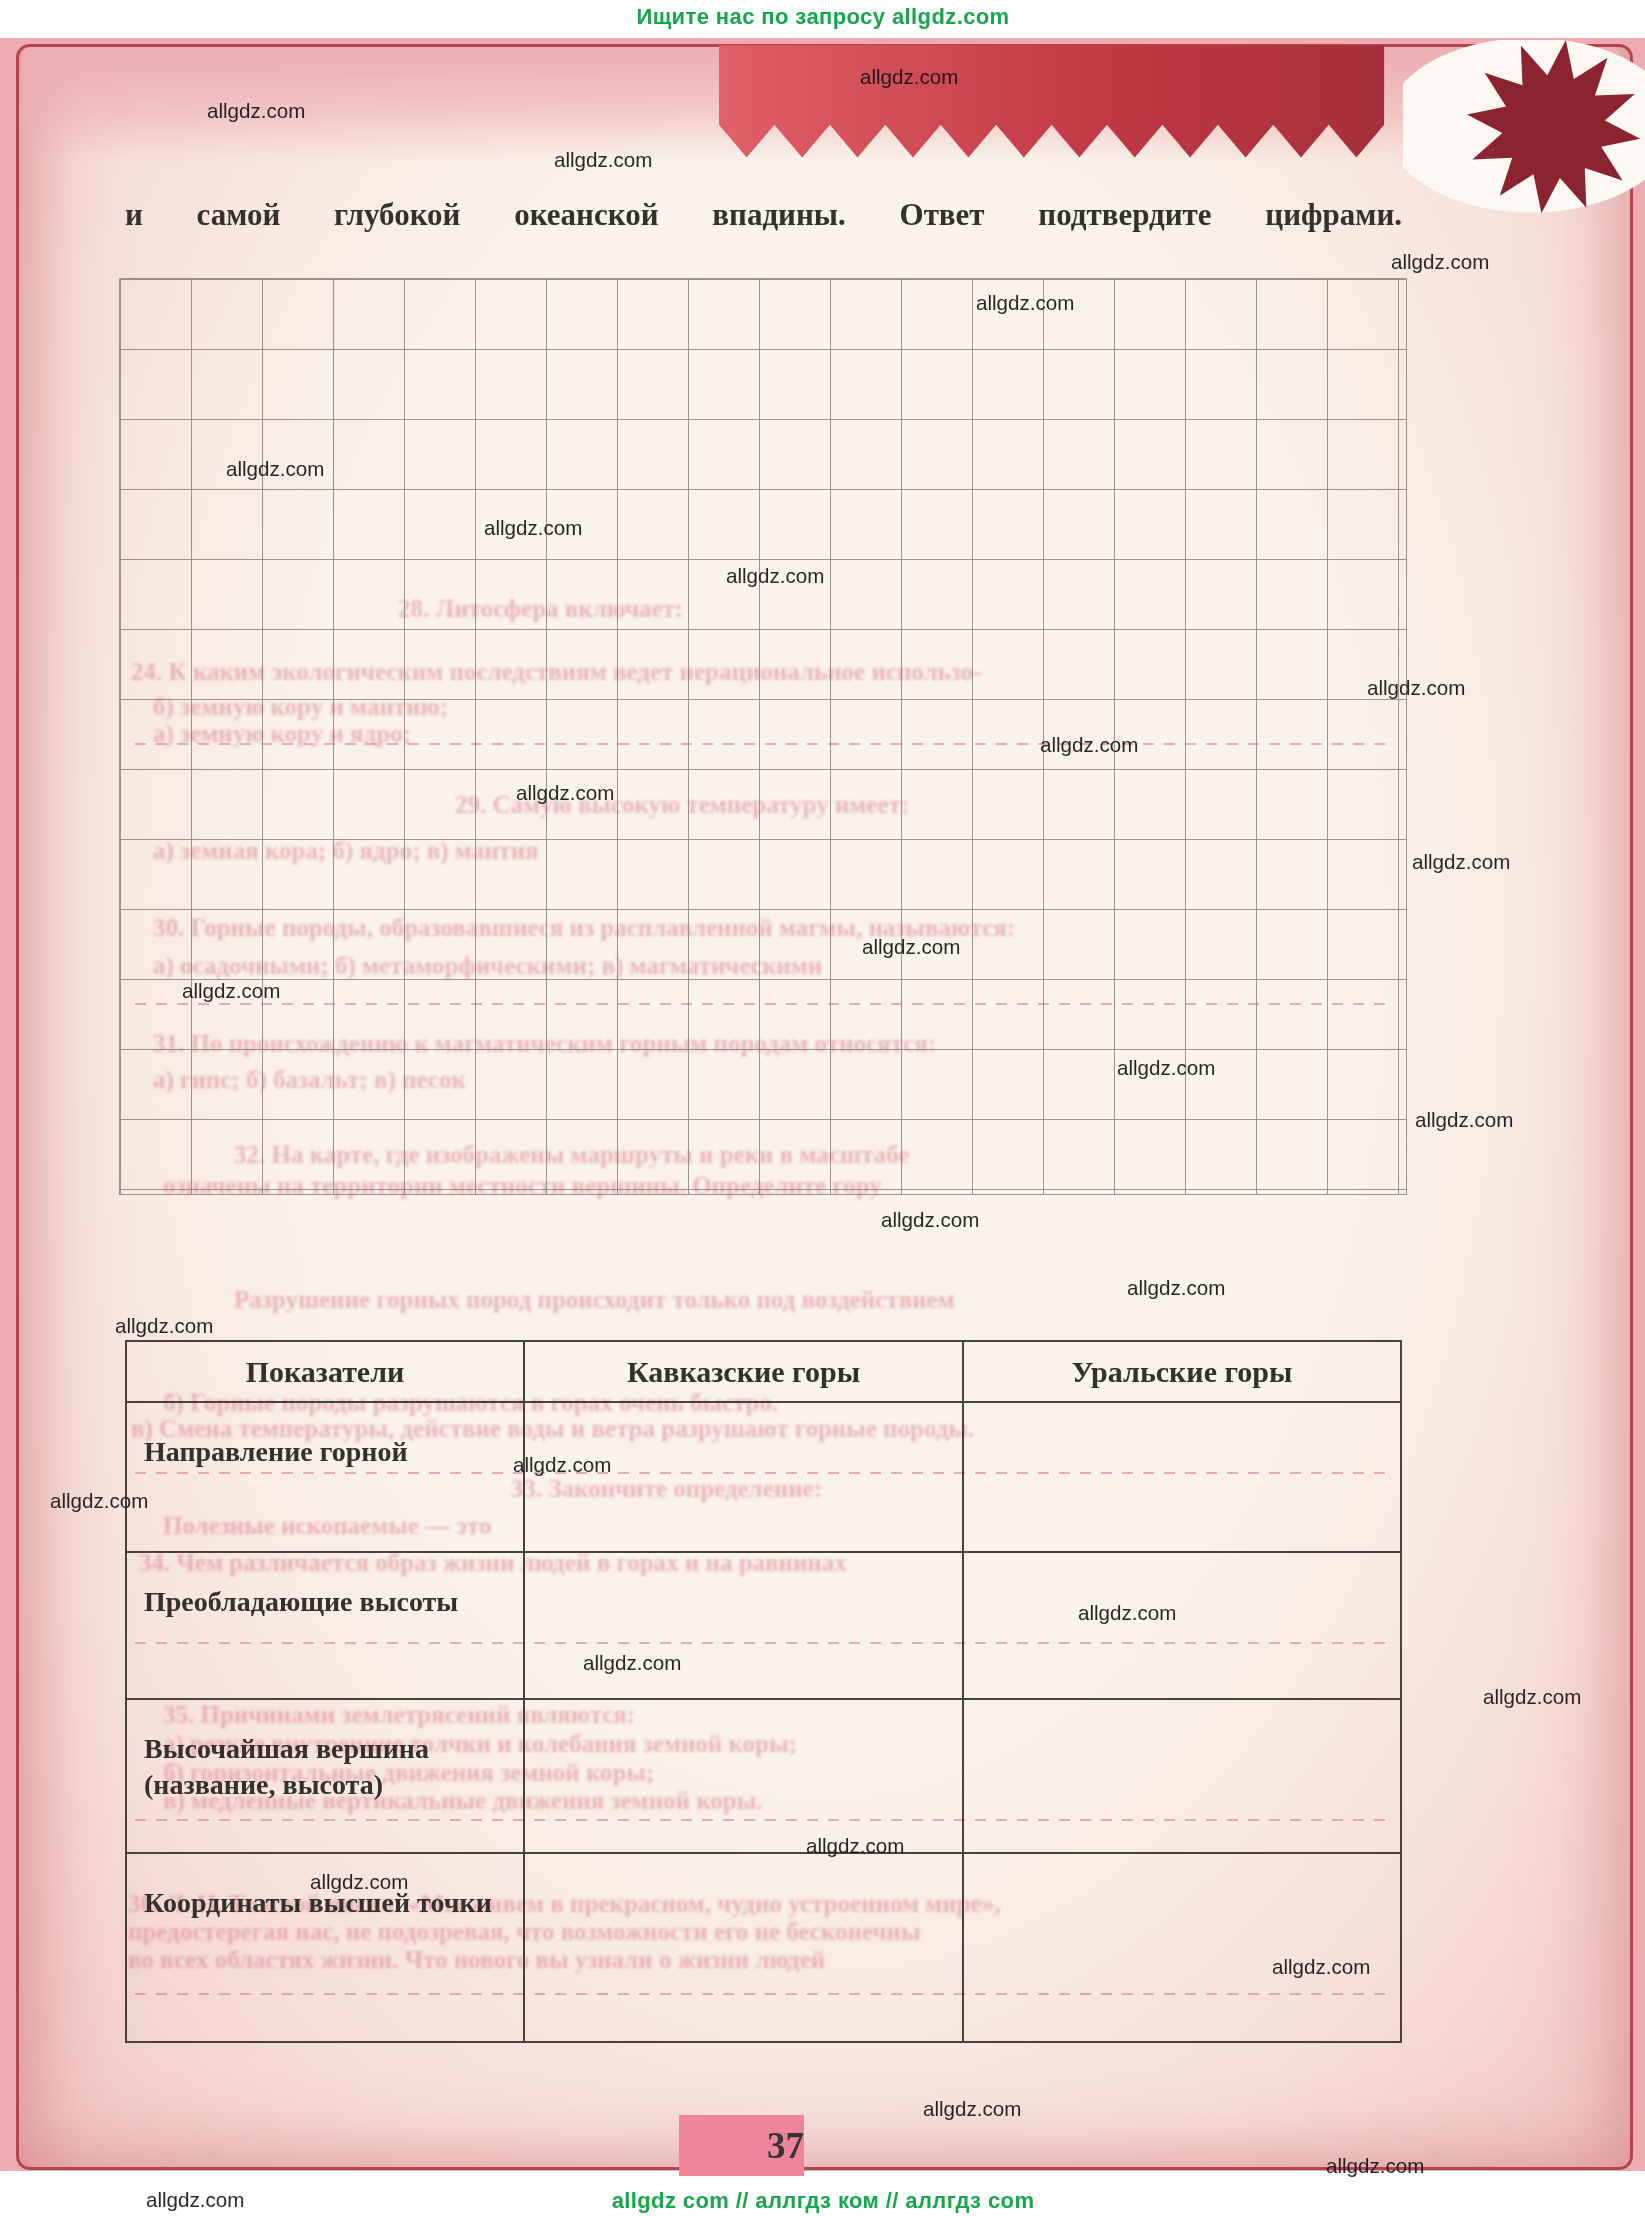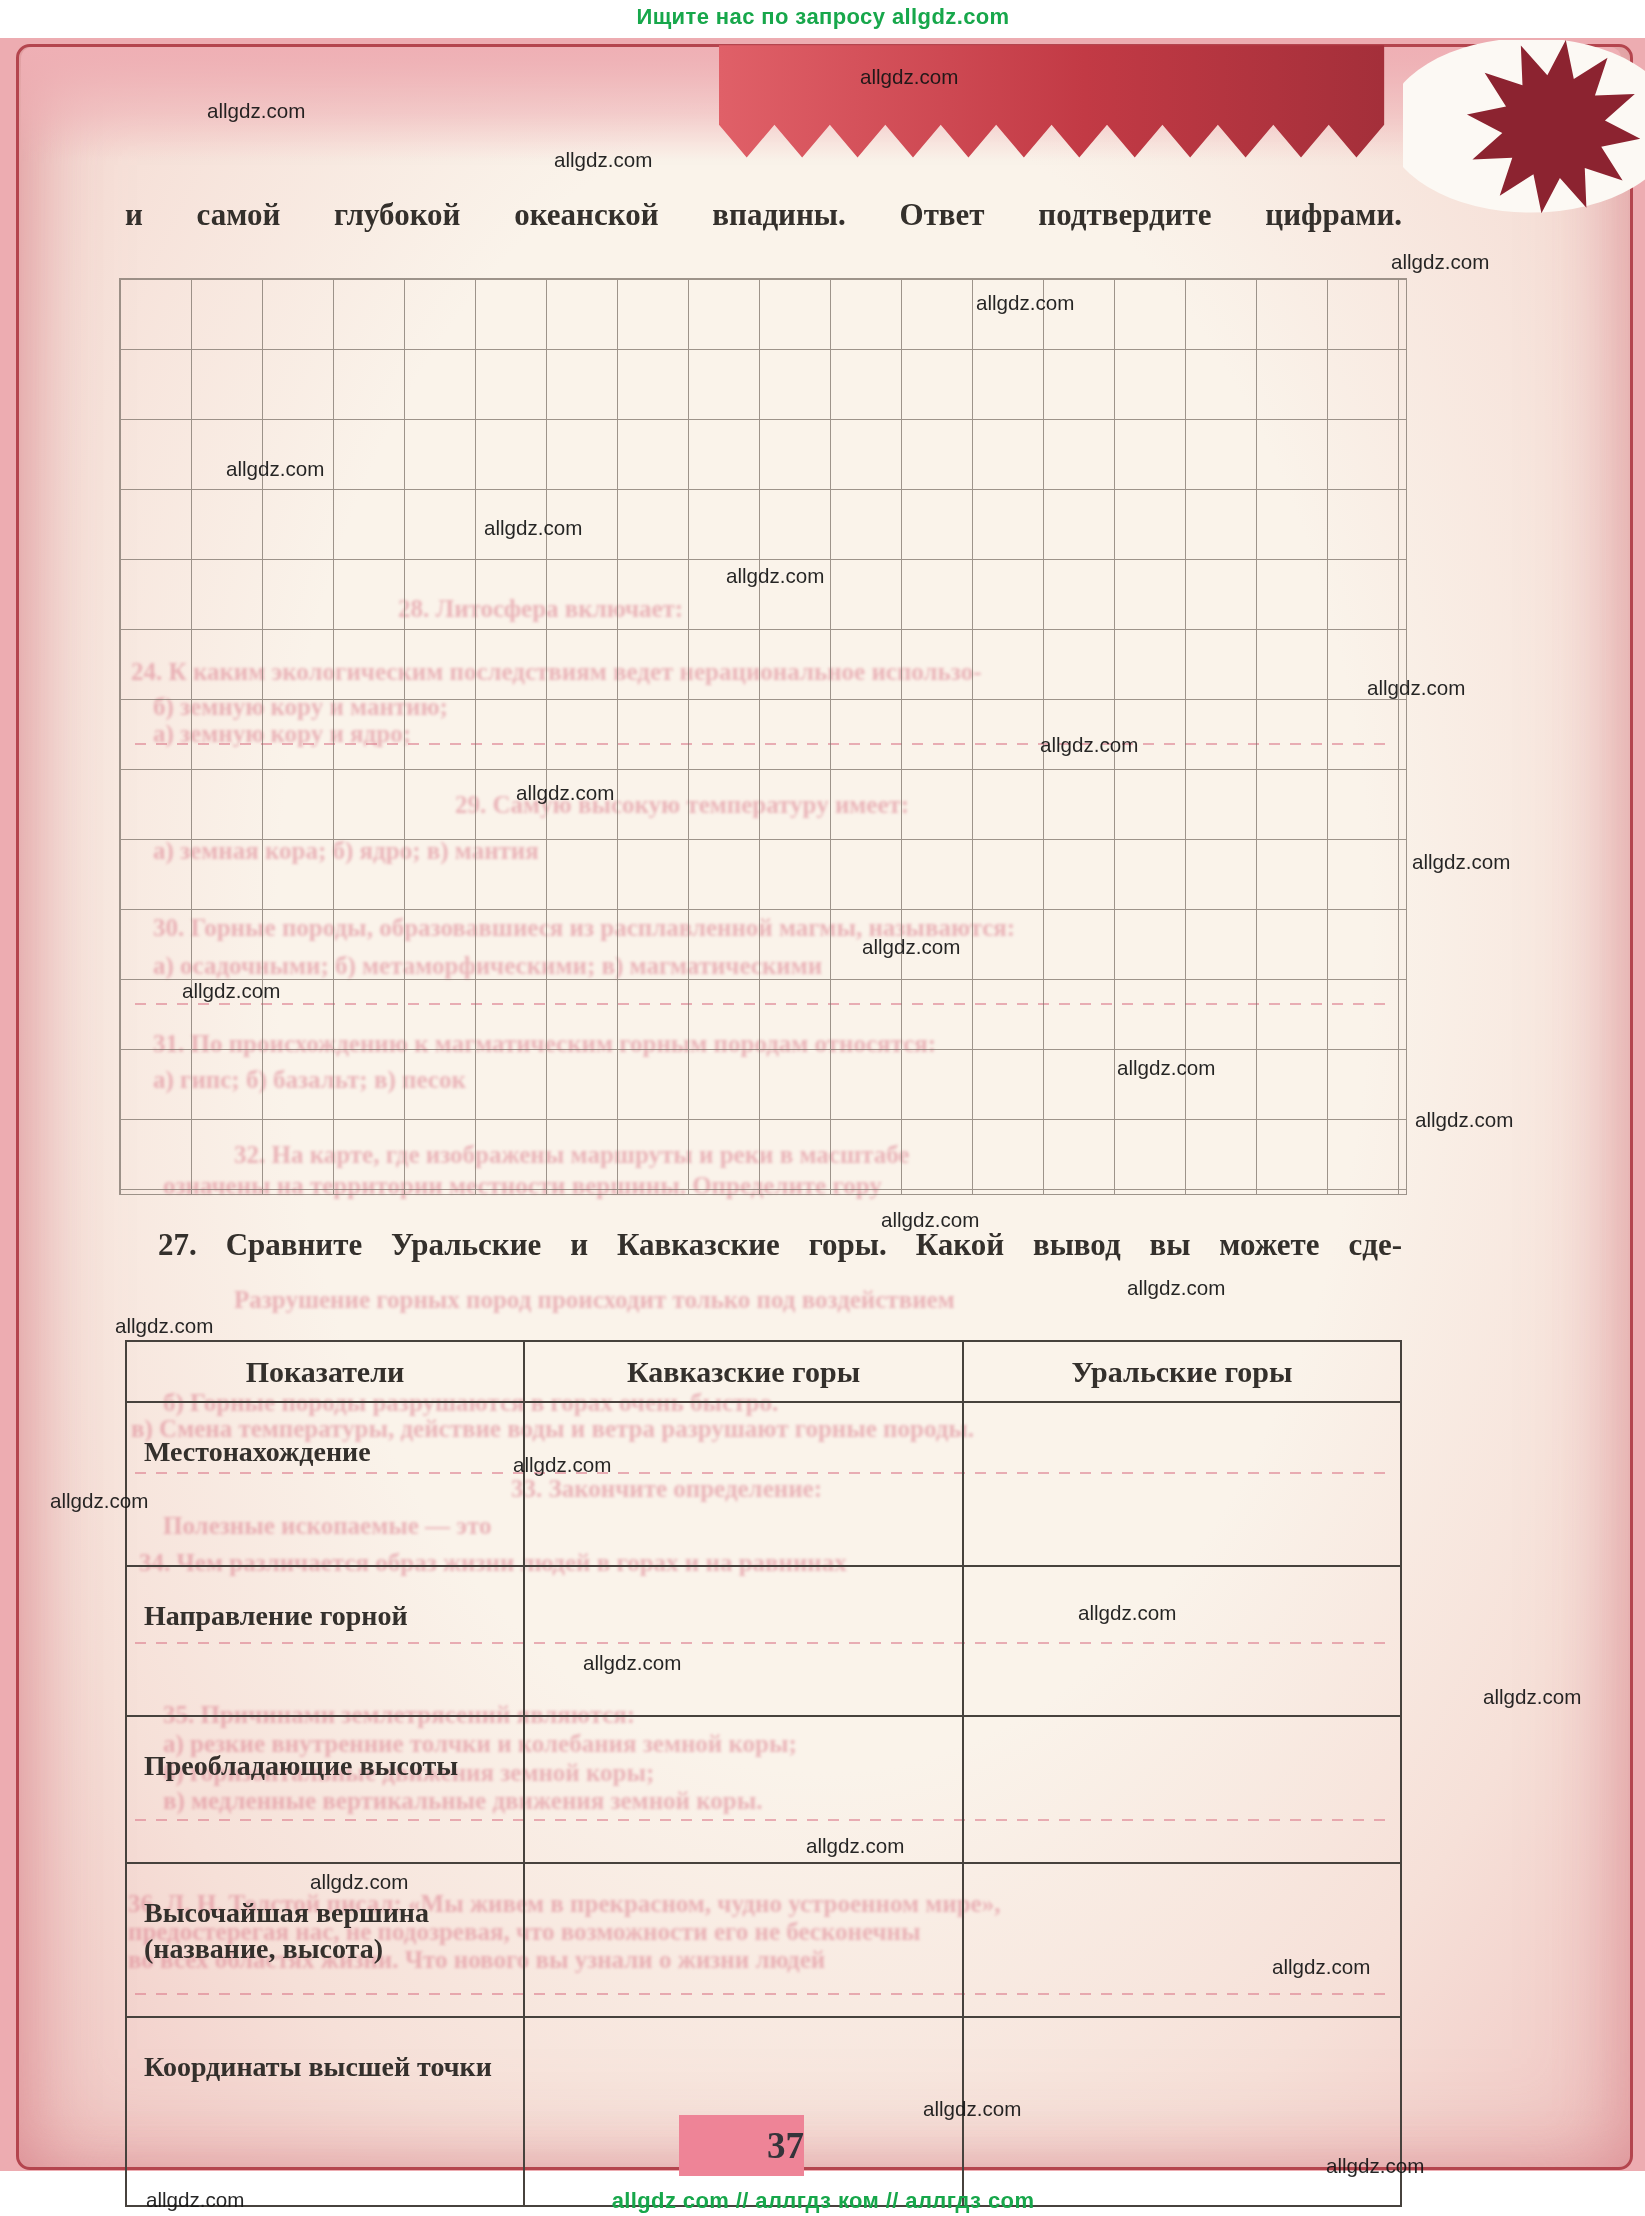--- a/index.html
+++ b/index.html
@@ -161,42 +161,36 @@
 
 <div class="green-top">Ищите нас по запросу allgdz.com</div>
 
 <div class="task" style="top:193px">
   <div class="tline stretch">и самой глубокой океанской впадины. Ответ подтвердите цифрами.</div>
 </div>
 
 <div class="grid26"></div>
 
 <div class="task" style="top:1223px">
-  <div class="tline stretch tindent"><span>27.</span> <span>Сравните Уральские и Кавказские горы. Какой вывод вы можете сде-</span></div>
 </div>
 
 <table class="cmp">
   <colgroup>
     <col style="width:398px">
       <col style="width:439px">
       <col style="width:438px">
   </colgroup>
   <thead>
     <tr>
       <th>Показатели</th>
       <th>Кавказские горы</th>
       <th>Уральские горы</th>
     </tr>
   </thead>
   <tbody id="cmp-body">
-      <tr class="r0">
-        <td class="label-cell">Местонахождение</td>
-        <td></td>
-        <td></td>
-      </tr>
       <tr class="r1">
         <td class="label-cell">Направление горной</td>
         <td></td>
         <td></td>
       </tr>
       <tr class="r2">
         <td class="label-cell">Преобладающие высоты</td>
         <td></td>
         <td></td>
       </tr>

